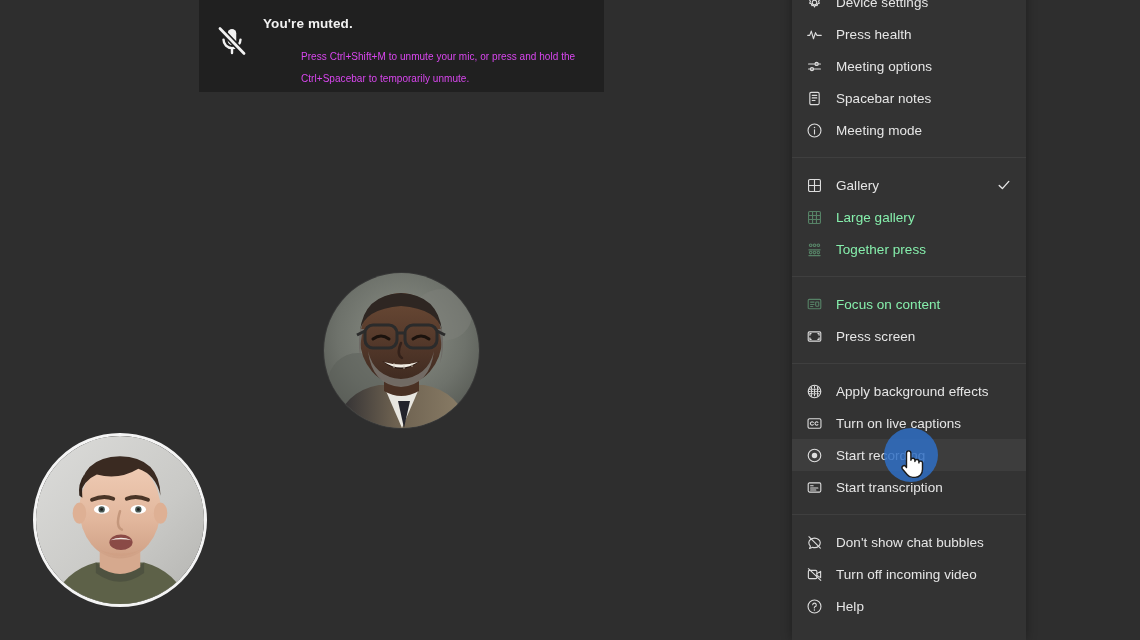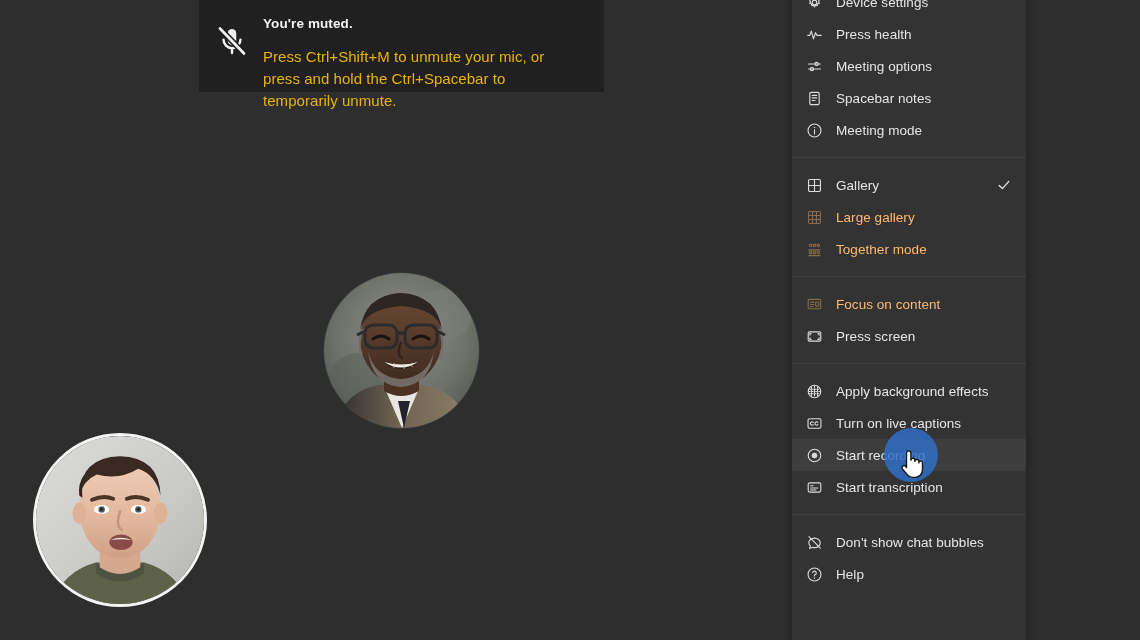--- a/index.html
+++ b/index.html
@@ -50,25 +50,26 @@
     color: #f2f2f2;
   }
   #muted-tooltip .tip-title {
     font-size: 13.5px;
     font-weight: bold;
     line-height: 19px;
     margin-bottom: 13px;
     letter-spacing: 0.1px;
   }
   #muted-tooltip .tip-body {
-    font-size: 15px;
+    font-size: 10px;
     line-height: 22px;
-    color: #eab308;
+    color: #d946ef;
     max-width: 320px;
     letter-spacing: 0.05px;
+    margin-left: 38px;
   }
 
   
   .avatar {
     position: absolute;
     border-radius: 50%;
     overflow: hidden;
   }
   #main-participant {
     left: 324px;
@@ -108,21 +109,21 @@
     align-items: center;
     height: 32px;
     padding: 0 12px 0 14px;
     gap: 13px;
     color: #e6e6e6;
     font-size: 13.5px;
     letter-spacing: 0.05px;
     white-space: nowrap;
     position: relative;
   }
-  .menu-item.disabled { color: #fdba74; justify-content: flex-end; }
+  .menu-item.disabled { color: #86efac; justify-content: flex-end; }
   .menu-item.hovered { background: #3d3d3d; }
   .menu-item .mi-icon {
     flex: 0 0 auto;
     width: 17px;
     height: 17px;
     display: block;
     opacity: 0.95;
   }
   .menu-item.disabled .mi-icon { opacity: 0.42; }
   .menu-item .mi-label { flex: 1 1 auto; }
@@ -364,21 +365,21 @@
               <circle cx="5.5" cy="5" r="1.5"></circle>
               <circle cx="10" cy="5" r="1.5"></circle>
               <circle cx="14.5" cy="5" r="1.5"></circle>
               <path d="M3.4 10.4h4.2M8.4 10.4h3.2M12.4 10.4h4.2"></path>
               <circle cx="5.5" cy="13.6" r="1.5"></circle>
               <circle cx="10" cy="13.6" r="1.5"></circle>
               <circle cx="14.5" cy="13.6" r="1.5"></circle>
               <path d="M3.4 17.2h4.2M8.4 17.2h3.2M12.4 17.2h4.2"></path>
             </svg>
           </span>
-          <span class="mi-label">Together mode</span>
+          <span class="mi-label">Together press</span>
         </div>
       </div>
       <div class="menu-sep"></div>
       <div class="menu-group">
         <div class="menu-item disabled">
           <span style="display: flex;">
             <svg class="mi-icon" viewBox="0 0 20 20" fill="none" stroke="currentColor" stroke-width="1.3" stroke-linecap="round" stroke-linejoin="round">
               <rect x="2.6" y="4" width="14.8" height="11" rx="1.3"></rect>
               <line x1="5.4" y1="7.2" x2="9.4" y2="7.2"></line>
               <line x1="5.4" y1="10" x2="9.4" y2="10"></line>
@@ -448,20 +449,30 @@
             <svg class="mi-icon" viewBox="0 0 20 20" fill="none" stroke="currentColor" stroke-width="1.3" stroke-linecap="round" stroke-linejoin="round">
               <path d="M16.8 10.4c0 3.1-2.9 5.6-6.6 5.6-.8 0-1.6-.1-2.3-.3L4.2 17l1-2.8c-1.2-1-1.9-2.3-1.9-3.8 0-3.1 3-5.6 6.7-5.6 3.7 0 6.8 2.5 6.8 5.6z"></path>
               <line x1="3.4" y1="3.2" x2="16.9" y2="16.7"></line>
             </svg>
           </span>
           <span class="mi-label">Don't show chat bubbles</span>
         </div>
         <div class="menu-item">
           <span style="display: flex;">
             <svg class="mi-icon" viewBox="0 0 20 20" fill="none" stroke="currentColor" stroke-width="1.3" stroke-linecap="round" stroke-linejoin="round">
+              <path d="M2.8 6.6a1.4 1.4 0 0 1 1.4-1.4h7.2a1.4 1.4 0 0 1 1.4 1.4v6.8a1.4 1.4 0 0 1-1.4 1.4H4.2a1.4 1.4 0 0 1-1.4-1.4z"></path>
+              <path d="M12.8 9l4.4-2.7v7.4L12.8 11"></path>
+              <line x1="2.8" y1="3.2" x2="17.4" y2="17"></line>
+            </svg>
+          </span>
+          <span class="mi-label">Turn off incoming video</span>
+        </div>
+        <div class="menu-item">
+          <span style="display: flex;">
+            <svg class="mi-icon" viewBox="0 0 20 20" fill="none" stroke="currentColor" stroke-width="1.3" stroke-linecap="round" stroke-linejoin="round">
               <circle cx="10" cy="10" r="7.6"></circle>
               <path d="M7.9 7.9a2.1 2.1 0 1 1 2.6 2.3c-.5.2-.7.6-.7 1.2v.4"></path>
               <circle cx="9.9" cy="14.2" r="0.85" fill="currentColor" stroke="none"></circle>
             </svg>
           </span>
           <span class="mi-label">Help</span>
         </div>
       </div>
     </div>
 

